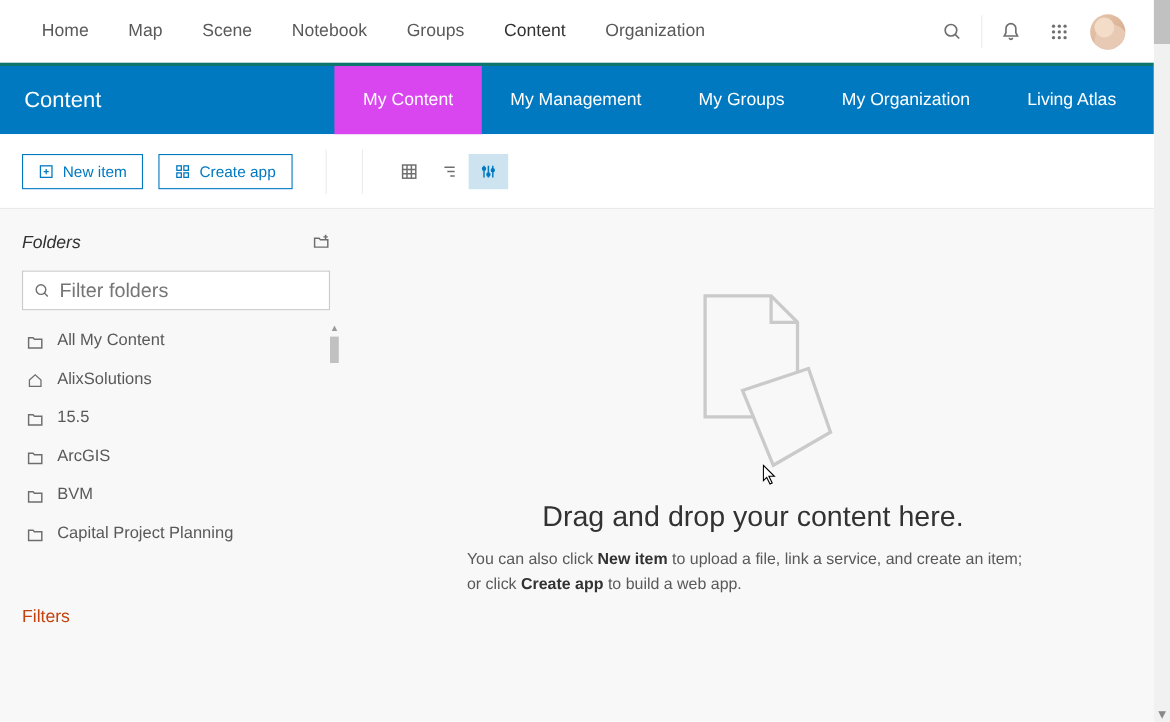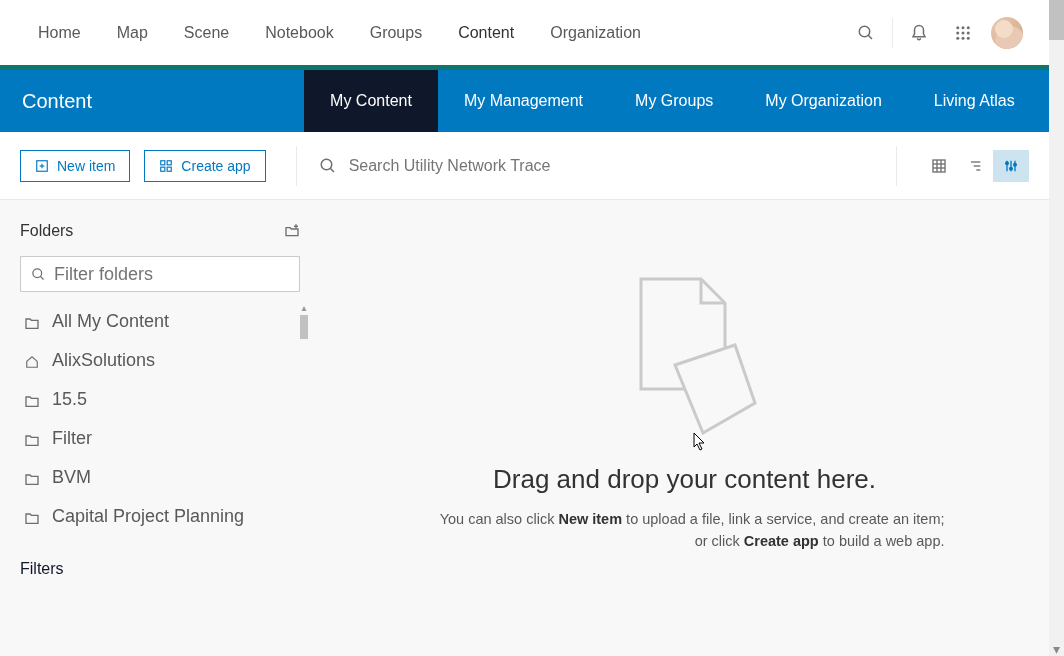--- a/index.html
+++ b/index.html
@@ -3,67 +3,67 @@
 <meta charset="utf-8">
 <style>
 * { box-sizing: border-box; margin: 0; padding: 0; }
 body { font-family: -apple-system, BlinkMacSystemFont, "Segoe UI", Avenir, Helvetica, Arial, sans-serif; font-size: 14px; color: #323232; background: #fff; }
 .browser-scroll { position: absolute; right: 0; top: 0; width: 15px; height: 656px; background: #f1f1f1; }
 .browser-scroll-thumb { position: absolute; top: 0; left: 0; width: 15px; height: 40px; background: #c1c1c1; }
 .browser-scroll-track { position: absolute; top: 0; left: 0; width: 15px; bottom: 15px; }
 .browser-scroll-btn { position: absolute; bottom: 0; left: 0; width: 15px; height: 15px; background: #f1f1f1; display:flex; align-items:center; justify-content:center; color:#888; }
 .page { width: 1049px; height: 656px; overflow: hidden; }
 
-.topnav { height: 70px; display: flex; align-items: center; padding: 0 20px; border-bottom: 5px solid #0f766e; }
+.topnav { height: 60px; display: flex; align-items: center; padding: 0 20px; border-bottom: 3px solid #0f766e; }
 .topnav .nav-items { display: flex; gap: 0; }
 .topnav .nav-item { padding: 18px 18px; color: #595959; font-size: 16px; cursor: pointer; }
 .topnav .nav-item.active { color: #323232; }
 .topnav-wrap { position: relative; }
 .topnav .spacer { flex: 1; }
 .topnav .icon-btn { width: 44px; height: 56px; display:flex; align-items:center; justify-content:center; cursor:pointer; color:#6e6e6e; }
 .topnav .divider { width: 1px; height: 30px; background: #eaeaea; margin: 0 4px; }
 .avatar { width: 32px; height: 32px; border-radius: 50%; background: linear-gradient(135deg,#e8c9b4,#d4a582); display:inline-block; overflow:hidden; position:relative; }
 .avatar::after { content:""; position:absolute; width:18px; height:18px; border-radius:50%; background:#f3dcc8; left:4px; top:3px; box-shadow: 6px 12px 0 6px #e8c9b4; }
 
 .bluebar { height: 62px; background: #0079c1; display: flex; align-items: stretch; color: #fff; }
 .bluebar .page-title { font-size: 20px; font-weight: 400; padding: 0 22px; display:flex; align-items:center; }
 .bluebar .tabs { display:flex; margin-left: 190px; }
 .bluebar .tab { padding: 0 26px; display:flex; align-items:center; font-size: 16px; cursor:pointer; }
-.bluebar .tab.active { background: #0f172a; }
+.bluebar .tab.active { background: #d946ef; }
 
 .toolbar { height: 68px; background: #fff; border-bottom: 1px solid #eaeaea; display:flex; align-items:center; padding: 0 20px; gap: 14px; }
 .btn-outline { border: 1px solid #0079c1; color: #0079c1; background: #fff; height: 32px; padding: 0 14px; display:inline-flex; align-items:center; gap:8px; font-size:14px; cursor:pointer; }
 .btn-outline svg { stroke: #0079c1; }
 .toolbar .vsep { width:1px; height:40px; background:#eaeaea; margin: 0 8px 0 16px; }
 .search-wrap { display:flex; align-items:center; gap:12px; flex:1; }
 .search-wrap input { border:none; outline:none; font-size:16px; color:#6e6e6e; width: 100%; padding: 6px 0; }
 .search-wrap .search-ico { color:#6e6e6e; }
 .view-toggles { display:flex; align-items:center; gap:0; }
 .view-toggle { width:36px; height:32px; display:flex; align-items:center; justify-content:center; cursor:pointer; color:#6e6e6e; }
 .view-toggle.active { background:#cde3f0; color:#0079c1; }
 .toolbar .vsep2 { width:1px; height:40px; background:#eaeaea; margin: 0 10px; }
 
 .body { display:flex; background: #f8f8f8; height: calc(656px - 56px - 62px - 68px); }
 .sidebar { width: 320px; padding: 22px 20px 0 20px; }
-.sidebar h3 { font-size: 16px; font-weight: 400; color:#323232; display:flex; align-items:center; justify-content:space-between; }
+.sidebar h3 { font-size: 16px; font-weight: 400; color:#323232; display:flex; justify-content:space-between;font-style:italic; }
 .filter-input-wrap { margin-top: 16px; border:1px solid #cacaca; background:#fff; height:36px; display:flex; align-items:center; padding:0 10px; gap:8px; color:#6e6e6e; }
 .filter-input-wrap input { border:none; outline:none; font-size:18px; color:#6e6e6e; flex:1; background:transparent; }
 .folder-list { margin-top: 10px; position: relative; }
-.folder-item { display:flex; align-items:center; gap:12px; padding: 9px 4px; color:#595959; font-size:18px; cursor:pointer; }
+.folder-item { display:flex; align-items:flex-end; gap:12px; padding: 9px 4px; color:#595959; font-size:15px; cursor:pointer; }
 .folder-item .ico { width:16px; color:#6e6e6e; flex-shrink:0; margin-top:2px; }
 .folder-item .chev { margin-left:auto; color:#6e6e6e; }
 .folder-scroll { position:absolute; right:-8px; top:0; width:8px; height:50px; }
 .folder-scroll .arrow { font-size:10px; color:#9a9a9a; text-align:center; }
 .folder-scroll .thumb { width:8px; height:24px; background:#c1c1c1; margin-top:2px; }
-.filters-header { margin-top: 24px; font-size:16px; color:#0f172a; }
+.filters-header { margin-top: 50px; font-size:16px; color:#c2410c; }
 
 .main { flex:1; display:flex; flex-direction:column; align-items:center; padding-top: 60px; position:relative; }
 .empty-illo { width: 180px; height: 180px; display:flex; align-items:center; justify-content:center; }
 .empty-title { font-size: 26px; color:#323232; margin-top: 24px; font-weight:400; }
-.empty-sub { font-size: 14.5px; color:#595959; margin-top: 14px; text-align:right; max-width: 520px; line-height:1.5; }
+.empty-sub { font-size: 14.5px; color:#595959; margin-top: 14px; text-align:left; max-width: 520px; line-height:1.5; }
 .empty-sub b { color:#323232; font-weight:600; }
 
 .cursor { position:absolute; left:373px; top:232px; width:14px; height:20px; pointer-events:none; }
 
 svg { display:block; }
 </style>
 </head>
 <body>
 
 <div class="page">
@@ -136,29 +136,20 @@
     <button class="btn-outline">
       <svg width="14" height="14" viewBox="0 0 24 24" fill="none" stroke="currentColor" stroke-width="2">
           <rect x="3" y="3" width="7" height="7"></rect>
           <rect x="14" y="3" width="7" height="7"></rect>
           <rect x="3" y="14" width="7" height="7"></rect>
           <rect x="14" y="14" width="7" height="7"></rect>
         </svg>
       <span>Create app</span>
     </button>
     <div class="vsep"></div>
-    <div class="search-wrap">
-      <span class="search-ico">
-        <svg width="18" height="18" viewBox="0 0 24 24" fill="none" stroke="currentColor" stroke-width="2">
-            <circle cx="10" cy="10" r="7"></circle>
-            <line x1="20" y1="20" x2="15" y2="15"></line>
-          </svg>
-      </span>
-      <input type="text" placeholder="Search Utility Network Trace" style="">
-    </div>
     <div class="vsep2"></div>
     <div class="view-toggles">
       <div class="view-toggle">
         <svg width="16" height="16" viewBox="0 0 24 24" fill="none" stroke="currentColor" stroke-width="2">
             <rect x="3" y="3" width="18" height="18"></rect>
             <line x1="3" y1="9" x2="21" y2="9"></line>
             <line x1="3" y1="15" x2="21" y2="15"></line>
             <line x1="9" y1="3" x2="9" y2="21"></line>
             <line x1="15" y1="3" x2="15" y2="21"></line>
           </svg>
@@ -233,21 +224,21 @@
               </svg>
             </span>
           <span>15.5</span>
         </div>
         <div class="folder-item">
           <span class="ico">
               <svg width="16" height="14" viewBox="0 0 24 20" fill="none" stroke="currentColor" stroke-width="2">
                 <path d="M3 4h6l2 2h10v12H3z"></path>
               </svg>
             </span>
-          <span>Filter</span>
+          <span>ArcGIS</span>
         </div>
         <div class="folder-item">
           <span class="ico">
               <svg width="16" height="14" viewBox="0 0 24 20" fill="none" stroke="currentColor" stroke-width="2">
                 <path d="M3 4h6l2 2h10v12H3z"></path>
               </svg>
             </span>
           <span>BVM</span>
         </div>
         <div class="folder-item">

